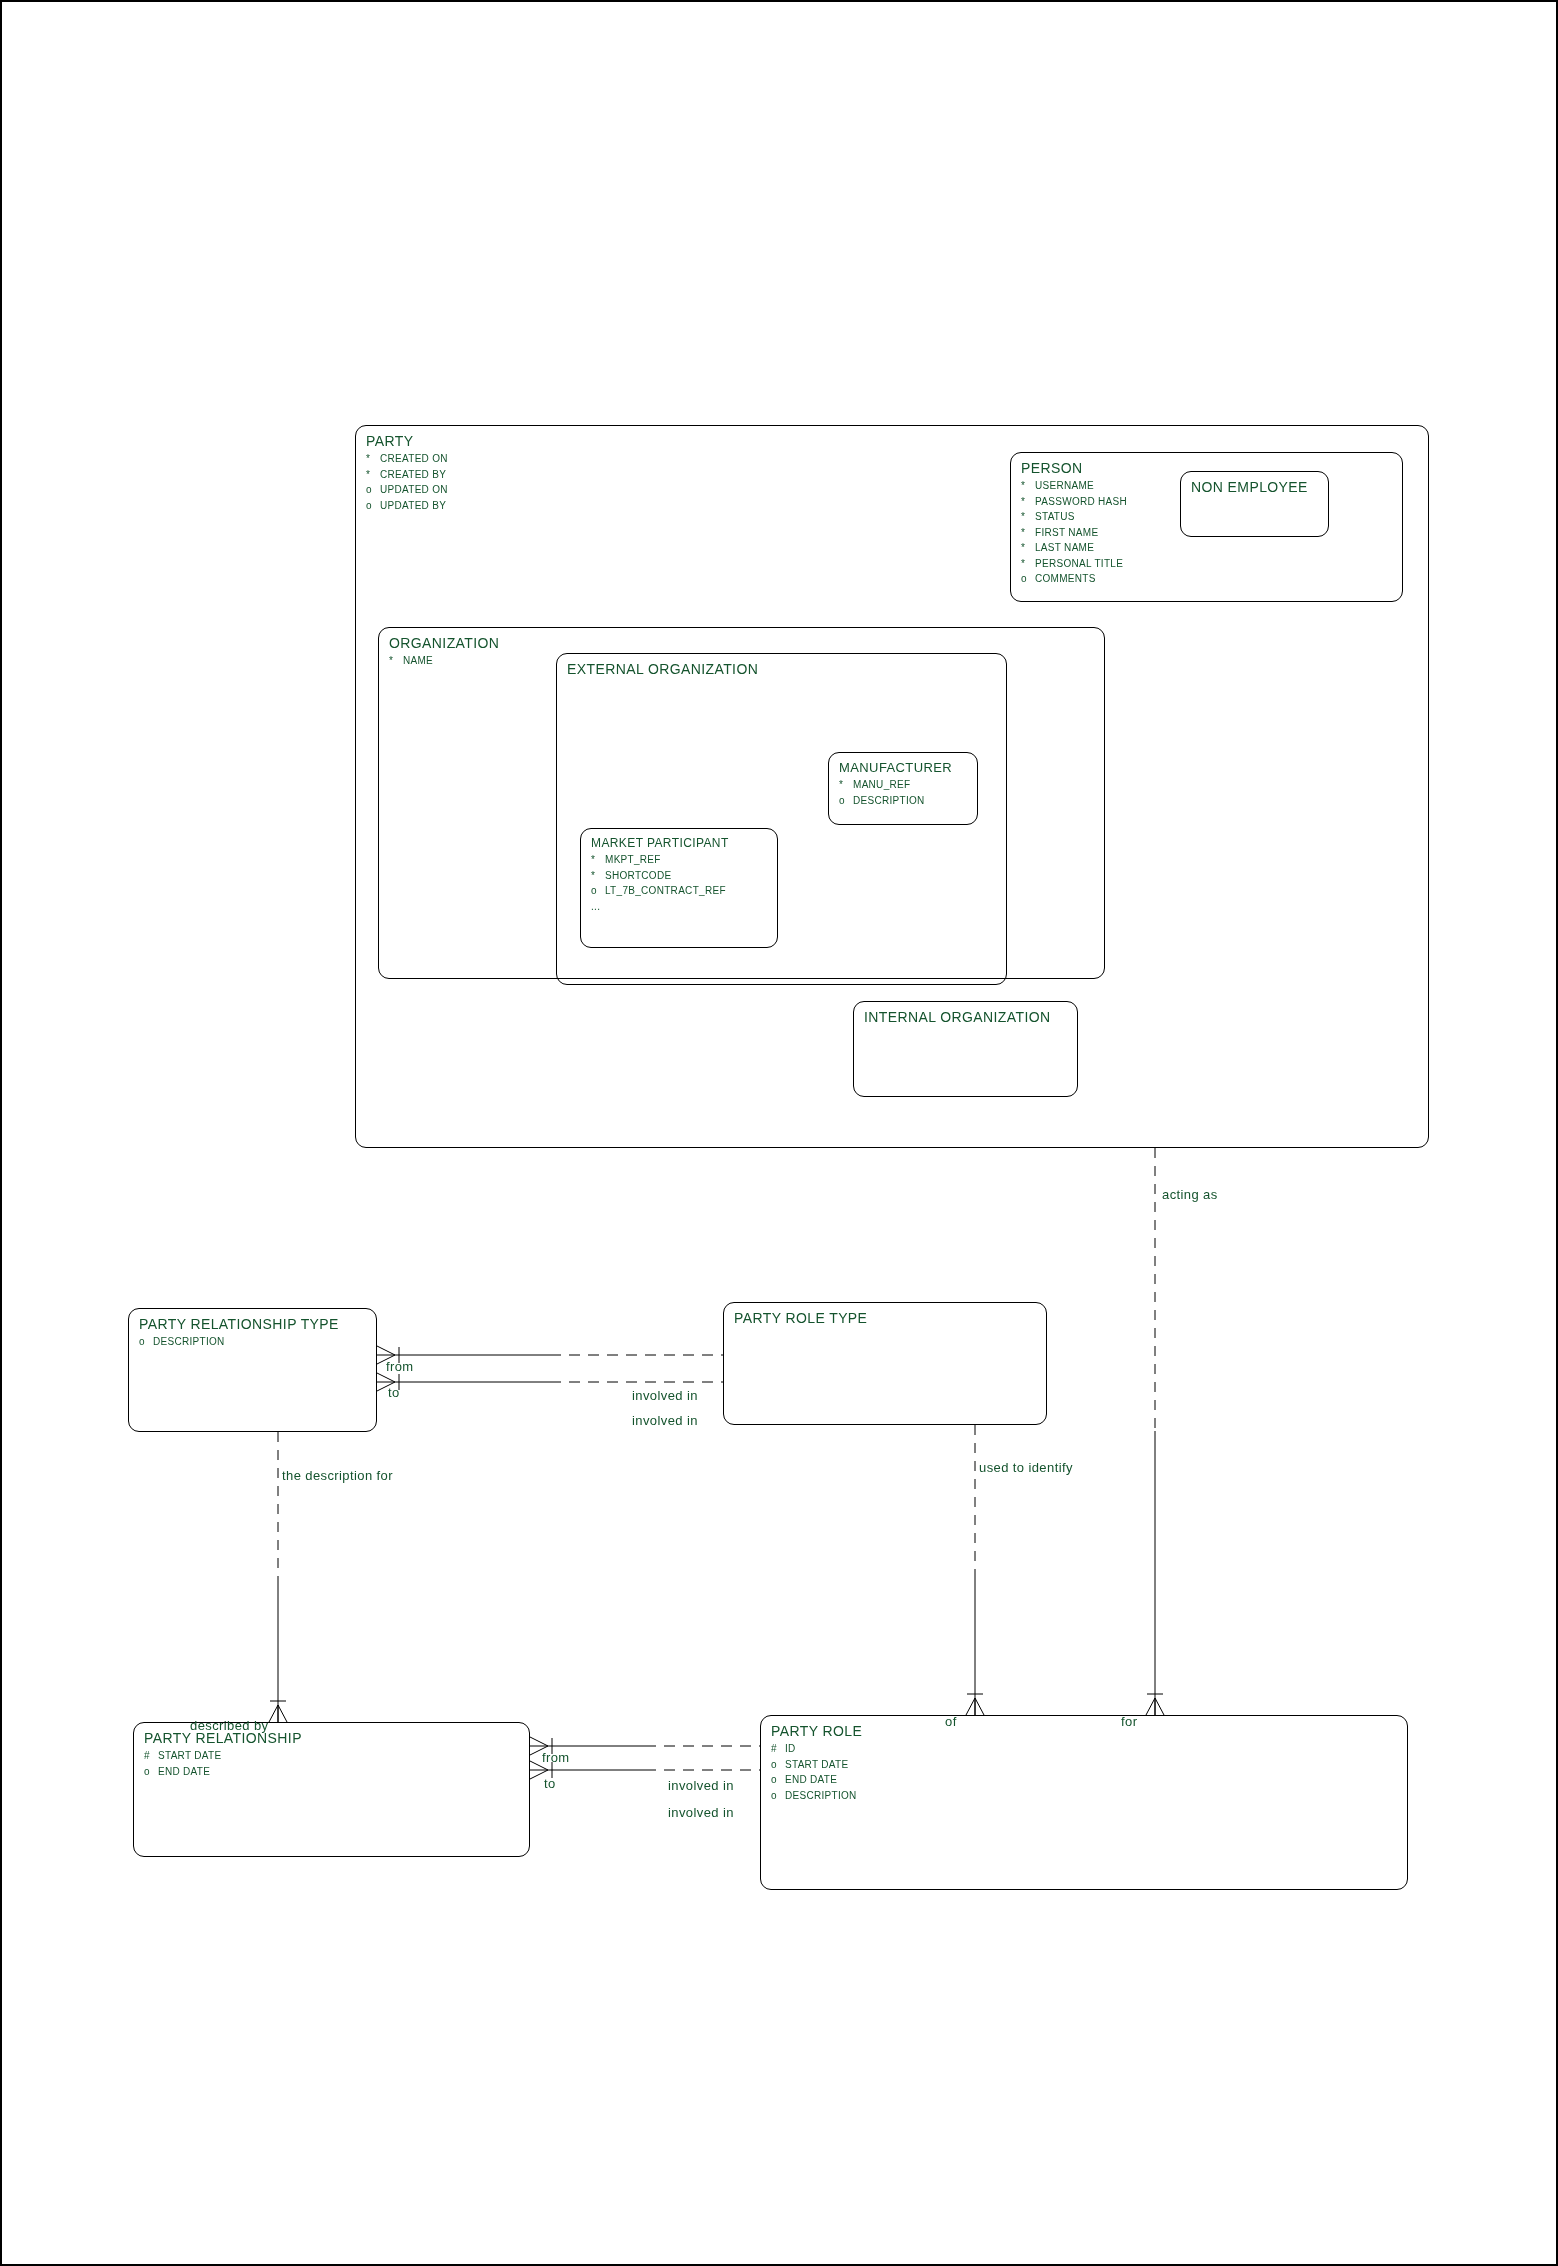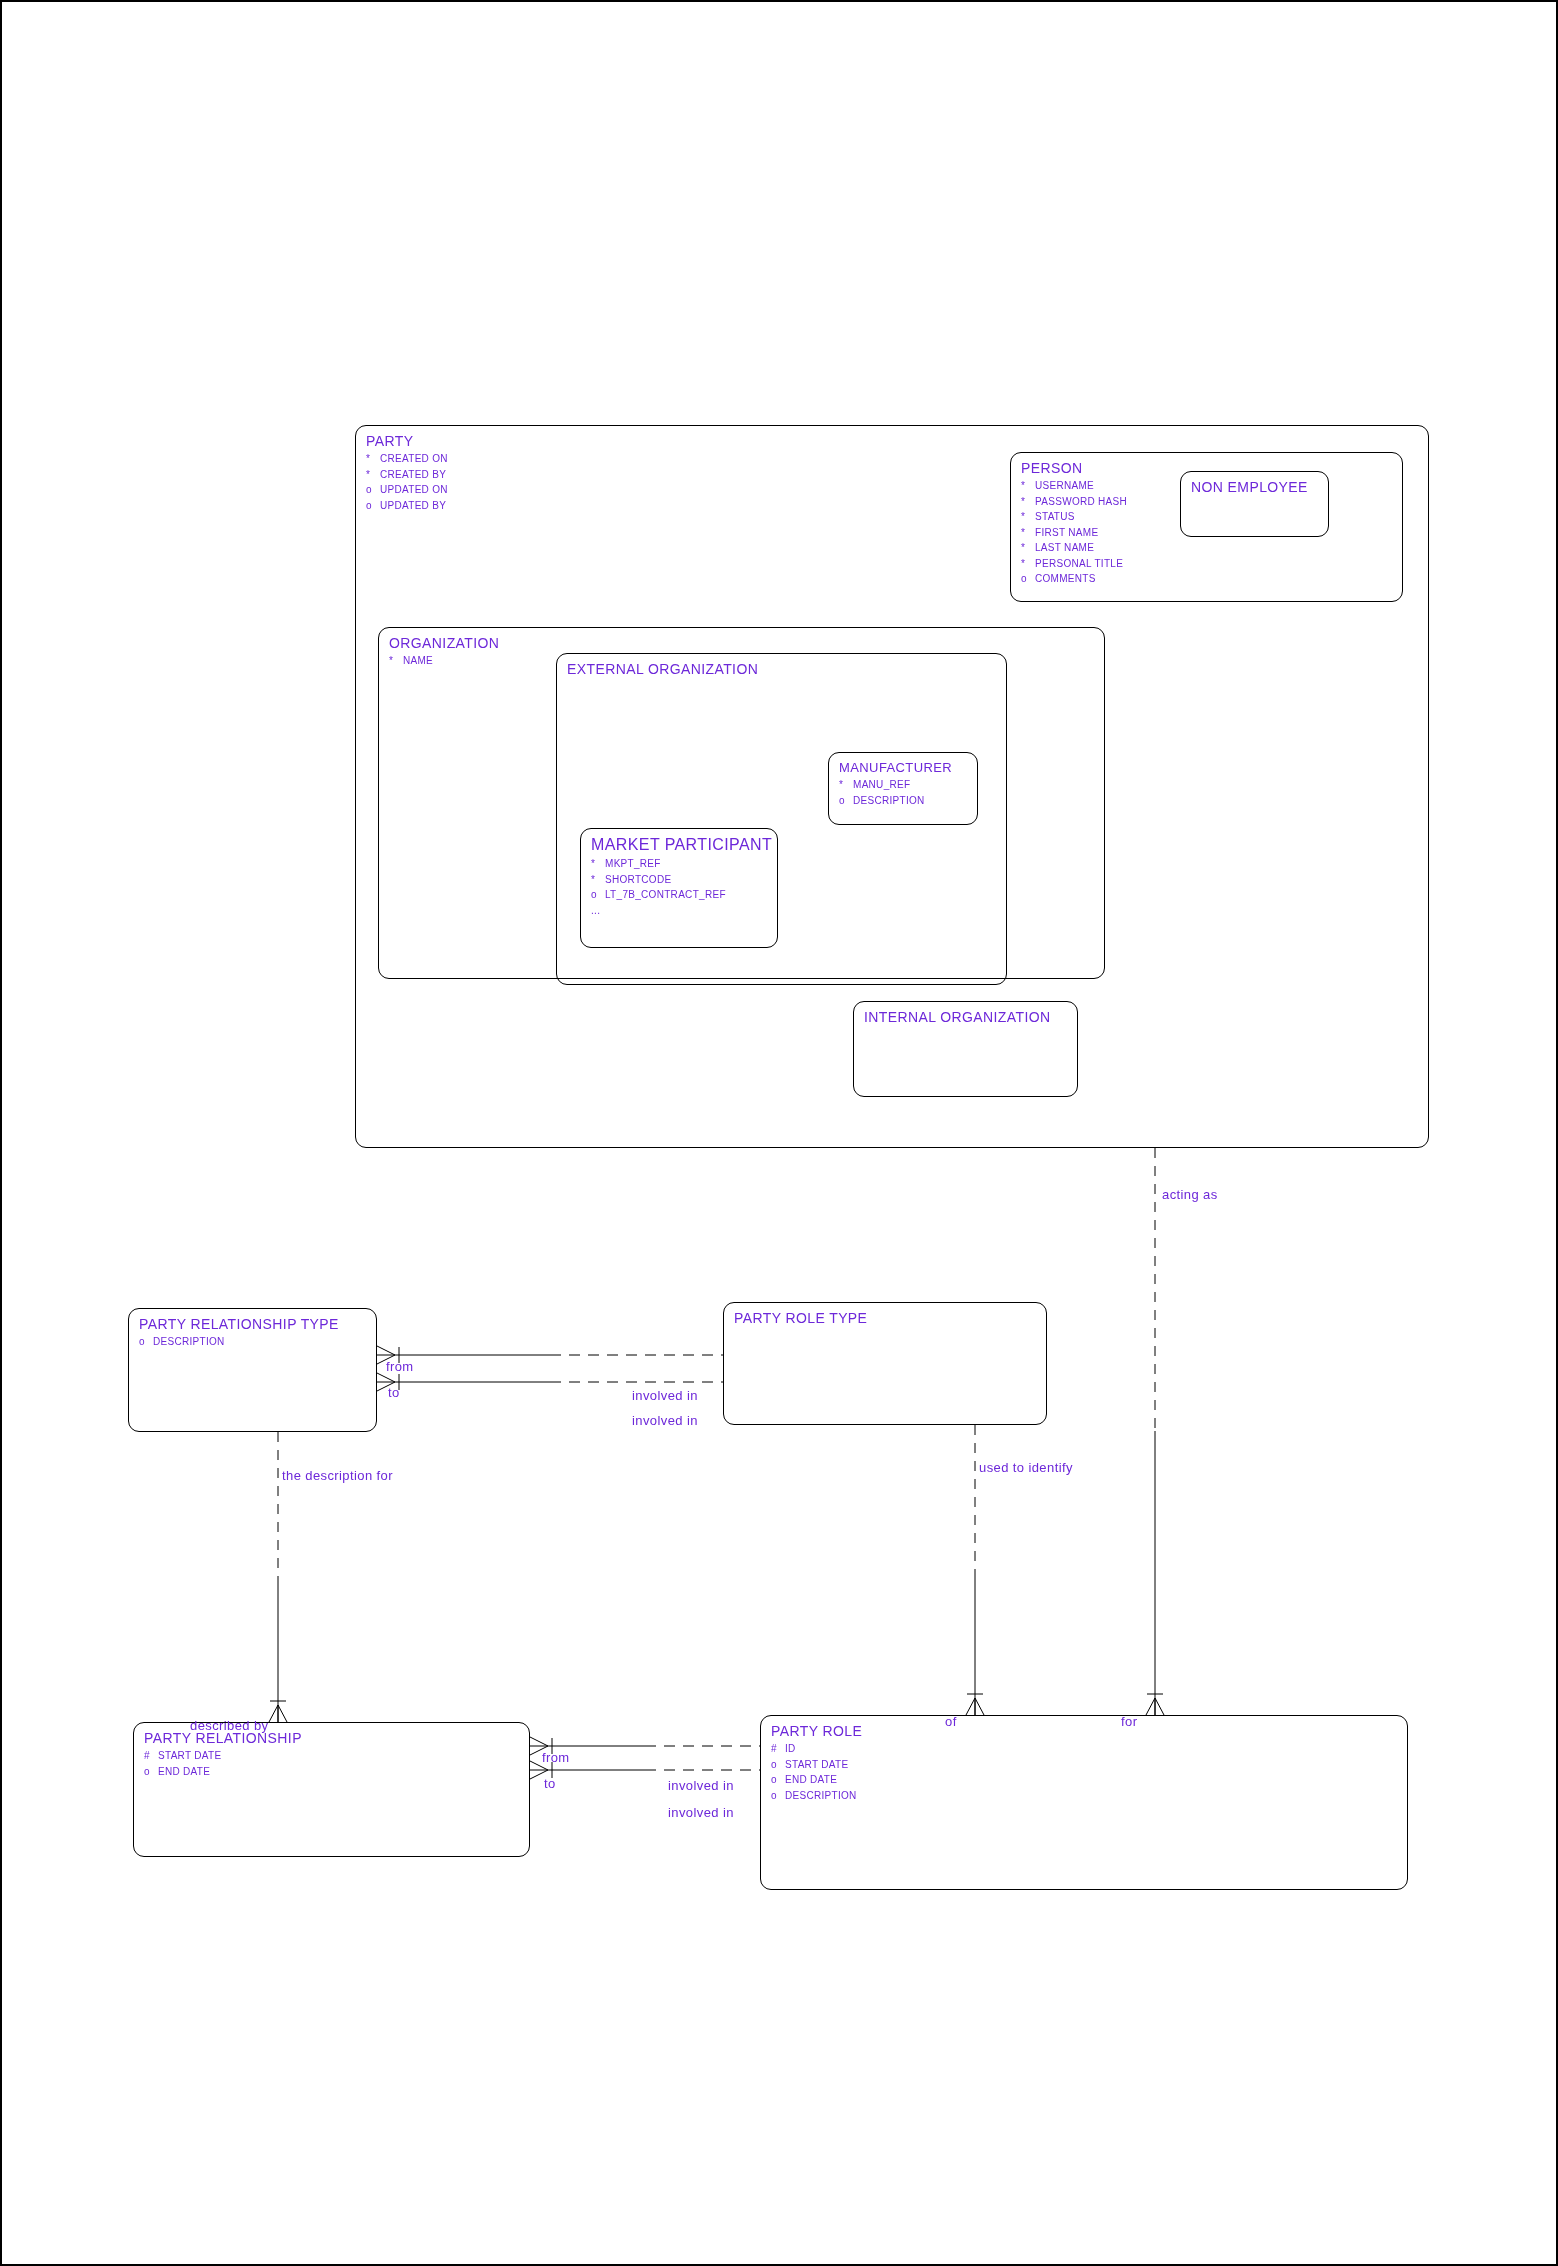--- a/index.html
+++ b/index.html
@@ -1,18 +1,18 @@
 <!DOCTYPE html>
 <html><head>
 <meta charset="utf-8">
 <style>
   html,body{margin:0;padding:0;background:#fff;}
   .canvas{
     position:relative;width:1558px;height:2266px;background:#ffffff;
-    font-family:"Liberation Sans",sans-serif;color:#6d28d9;overflow:hidden;
+    font-family:"Liberation Sans",sans-serif;color:#14532d;overflow:hidden;
   }
   .frame{position:absolute;left:0;top:0;right:0;bottom:0;border:2px solid #000;}
   .entity{
     position:absolute;border:1px solid #000;border-radius:11px;background:transparent;
     box-sizing:border-box;
   }
   .etitle{
     margin:7px 0 2px 10px;font-size:14px;letter-spacing:.4px;white-space:nowrap;
   }
   .attrs{margin-left:10px;margin-top:1px;}
@@ -176,21 +176,21 @@
           <span class="at">MANU_REF</span>
         </div>
         <div class="arow">
           <span class="am">o</span>
           <span class="at">DESCRIPTION</span>
         </div>
       </div>
   </div>
 
   <div class="entity" style="left:580px;top:828px;width:198px;height:120px">
-    <div class="etitle" style="font-size:16px">MARKET PARTICIPANT</div>
+    <div class="etitle" style="font-size:12px">MARKET PARTICIPANT</div>
     <div class="attrs">
         <div class="arow">
           <span class="am">*</span>
           <span class="at">MKPT_REF</span>
         </div>
         <div class="arow">
           <span class="am">*</span>
           <span class="at">SHORTCODE</span>
         </div>
         <div class="arow">

